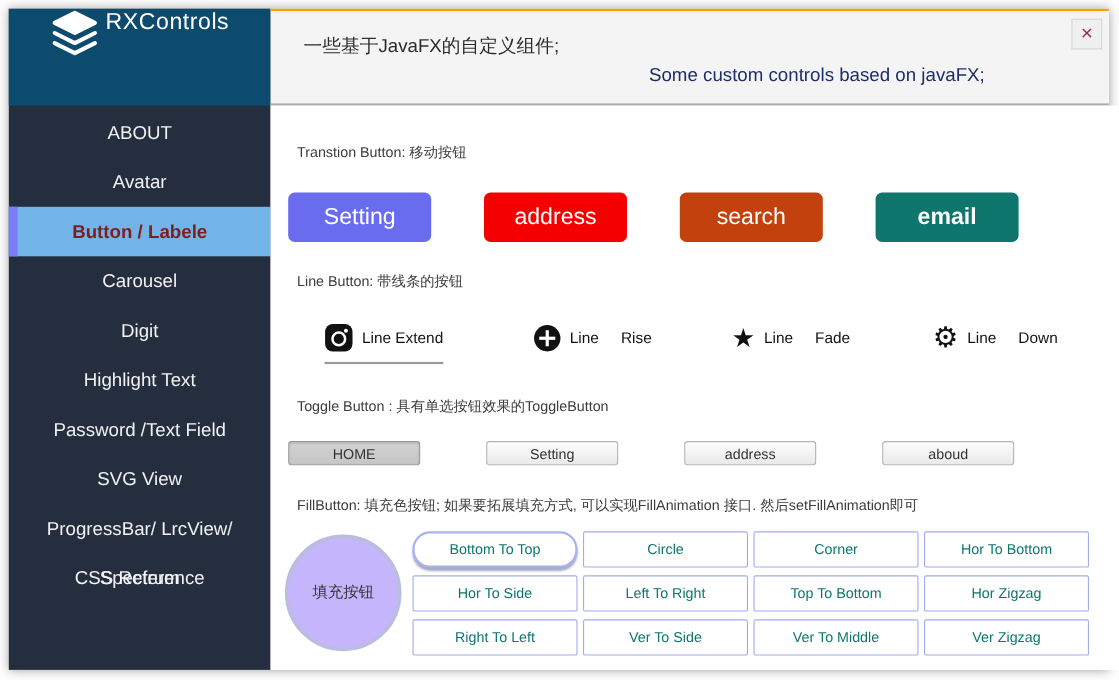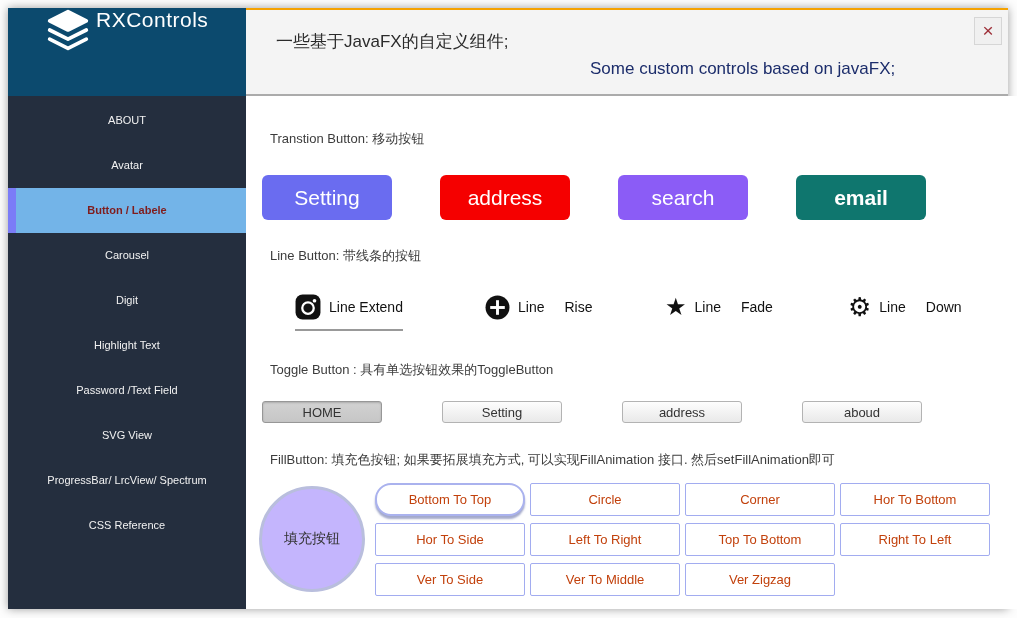--- a/index.html
+++ b/index.html
@@ -10,21 +10,21 @@
             background:#ffffff; box-shadow:0 0 9px rgba(0,0,0,0.38); }
 
   
   .sidebar { position:absolute; left:0; top:0; width:238px; height:601px; background:#242e3e; }
   .logo { position:absolute; left:0; top:0; width:238px; height:88px; background:#0c4a6e;
           display:flex; align-items:flex-start; padding-left:38px; }
   .logo svg { width:44px; height:44px; }
   .logo-text { color:#ffffff; font-size:21px; margin-left:6px; letter-spacing:0.5px; }
   .nav { position:absolute; left:0; top:90px; width:238px; }
   .nav-item { height:45px; line-height:45px; text-align:center; color:#f2f2f2;
-              font-size:11px; cursor:pointer; position:relative; }
+              font-size:17px; cursor:pointer; position:relative; }
   .nav-item.selected { background:#73b4e8; font-weight:bold; color:#7f1d1d; }
   .accent { position:absolute; left:0; top:0; width:8px; height:45px; background:#7b7cf7; }
 
   
   .header { position:absolute; left:238px; top:0; width:762px; height:88px; background:#f4f4f4;
             border-top:2px solid #f5a201; border-bottom:2px solid #ababab; }
   .title-cn { position:absolute; left:15px; top:20px; font-size:17px; color:#2b2b2b;margin-left:15px; }
   .subtitle-en { position:absolute; left:344px; top:49px; font-size:17px; color:#1c2d6b; }
   .close-btn { position:absolute; right:6px; top:7px; width:28px; height:28px; background:#f0f0f0;
                border:1px solid #d6d6d6; color:#9e3039; font-size:19px; line-height:26px;
@@ -37,21 +37,21 @@
   #lbl-line { left:24px; top:151px; }
   #lbl-toggle { left:24px; top:265px; }
   #lbl-fill { left:24px; top:355px; }
 
   
   .trans-row { position:absolute; left:16px; top:79px; display:flex; gap:48px; }
   .trans-btn { width:130px; height:45px; border:none; border-radius:6px; color:#ffffff;
                font-size:21px; font-family:inherit; cursor:pointer; }
   .c-setting { background:#6a6cf0; }
   .c-address { background:#f50000; }
-  .c-search  { background:#8b5cf6; }
+  .c-search  { background:#c2410c; }
   .c-email   { background:#0f766e;font-weight:bold; }
 
   
   .line-btn { position:absolute; top:198px; height:26px; display:flex; align-items:center;
               gap:8px; cursor:pointer; font-size:14px; color:#111; }
   .line-btn .t2 { margin-left:12px; }
   #line-extend { left:49px; border-bottom:2px solid #999999; padding-bottom:9px; height:37px; }
   #line-rise { left:239px; } #line-fade { left:419px; } #line-down { left:602px; }
   .glyph-icon { font-family:"DejaVu Sans",sans-serif; font-size:24px; line-height:24px; color:#111; }
   .gear { font-size:26px; }
@@ -65,21 +65,21 @@
                         box-shadow:inset 0 1px 2px rgba(0,0,0,0.18); }
 
   
   .circle-btn { position:absolute; left:13px; top:390px; width:106px; height:106px;
                 border-radius:50%; background:#c4b5fd; border:3px solid #b9bedd;
                 display:flex; align-items:center; justify-content:center; font-size:14px;
                 color:#333; cursor:pointer; }
   .fill-grid { position:absolute; left:129px; top:387px; display:grid;
                grid-template-columns:repeat(4,150px); grid-auto-rows:33px; column-gap:5px; row-gap:7px; }
   .fill-btn { background:#ffffff; border:1px solid #a2acf0; border-radius:2px; font-size:13px;
-              color:#c2410c; font-family:inherit; cursor:pointer; }
+              color:#0f766e; font-family:inherit; cursor:pointer; }
   .fill-btn.focused { border:2px solid #aab2ee; border-radius:16px;
                       box-shadow:0 3px 2px rgba(90,100,160,0.55); }
 </style>
 </head>
 <body>
 
 <div class="window">
 
   <div class="sidebar">
     <div class="logo">
@@ -171,20 +171,21 @@
     <div class="circle-btn">填充按钮</div>
 
     <div class="fill-grid">
       <button class="fill-btn focused">Bottom To Top</button>
       <button class="fill-btn">Circle</button>
       <button class="fill-btn">Corner</button>
       <button class="fill-btn">Hor To Bottom</button>
       <button class="fill-btn">Hor To Side</button>
       <button class="fill-btn">Left To Right</button>
       <button class="fill-btn">Top To Bottom</button>
+      <button class="fill-btn">Hor Zigzag</button>
       <button class="fill-btn">Right To Left</button>
       <button class="fill-btn">Ver To Side</button>
       <button class="fill-btn">Ver To Middle</button>
       <button class="fill-btn">Ver Zigzag</button>
     </div>
 
   </div>
 </div>
 
 </body></html>

